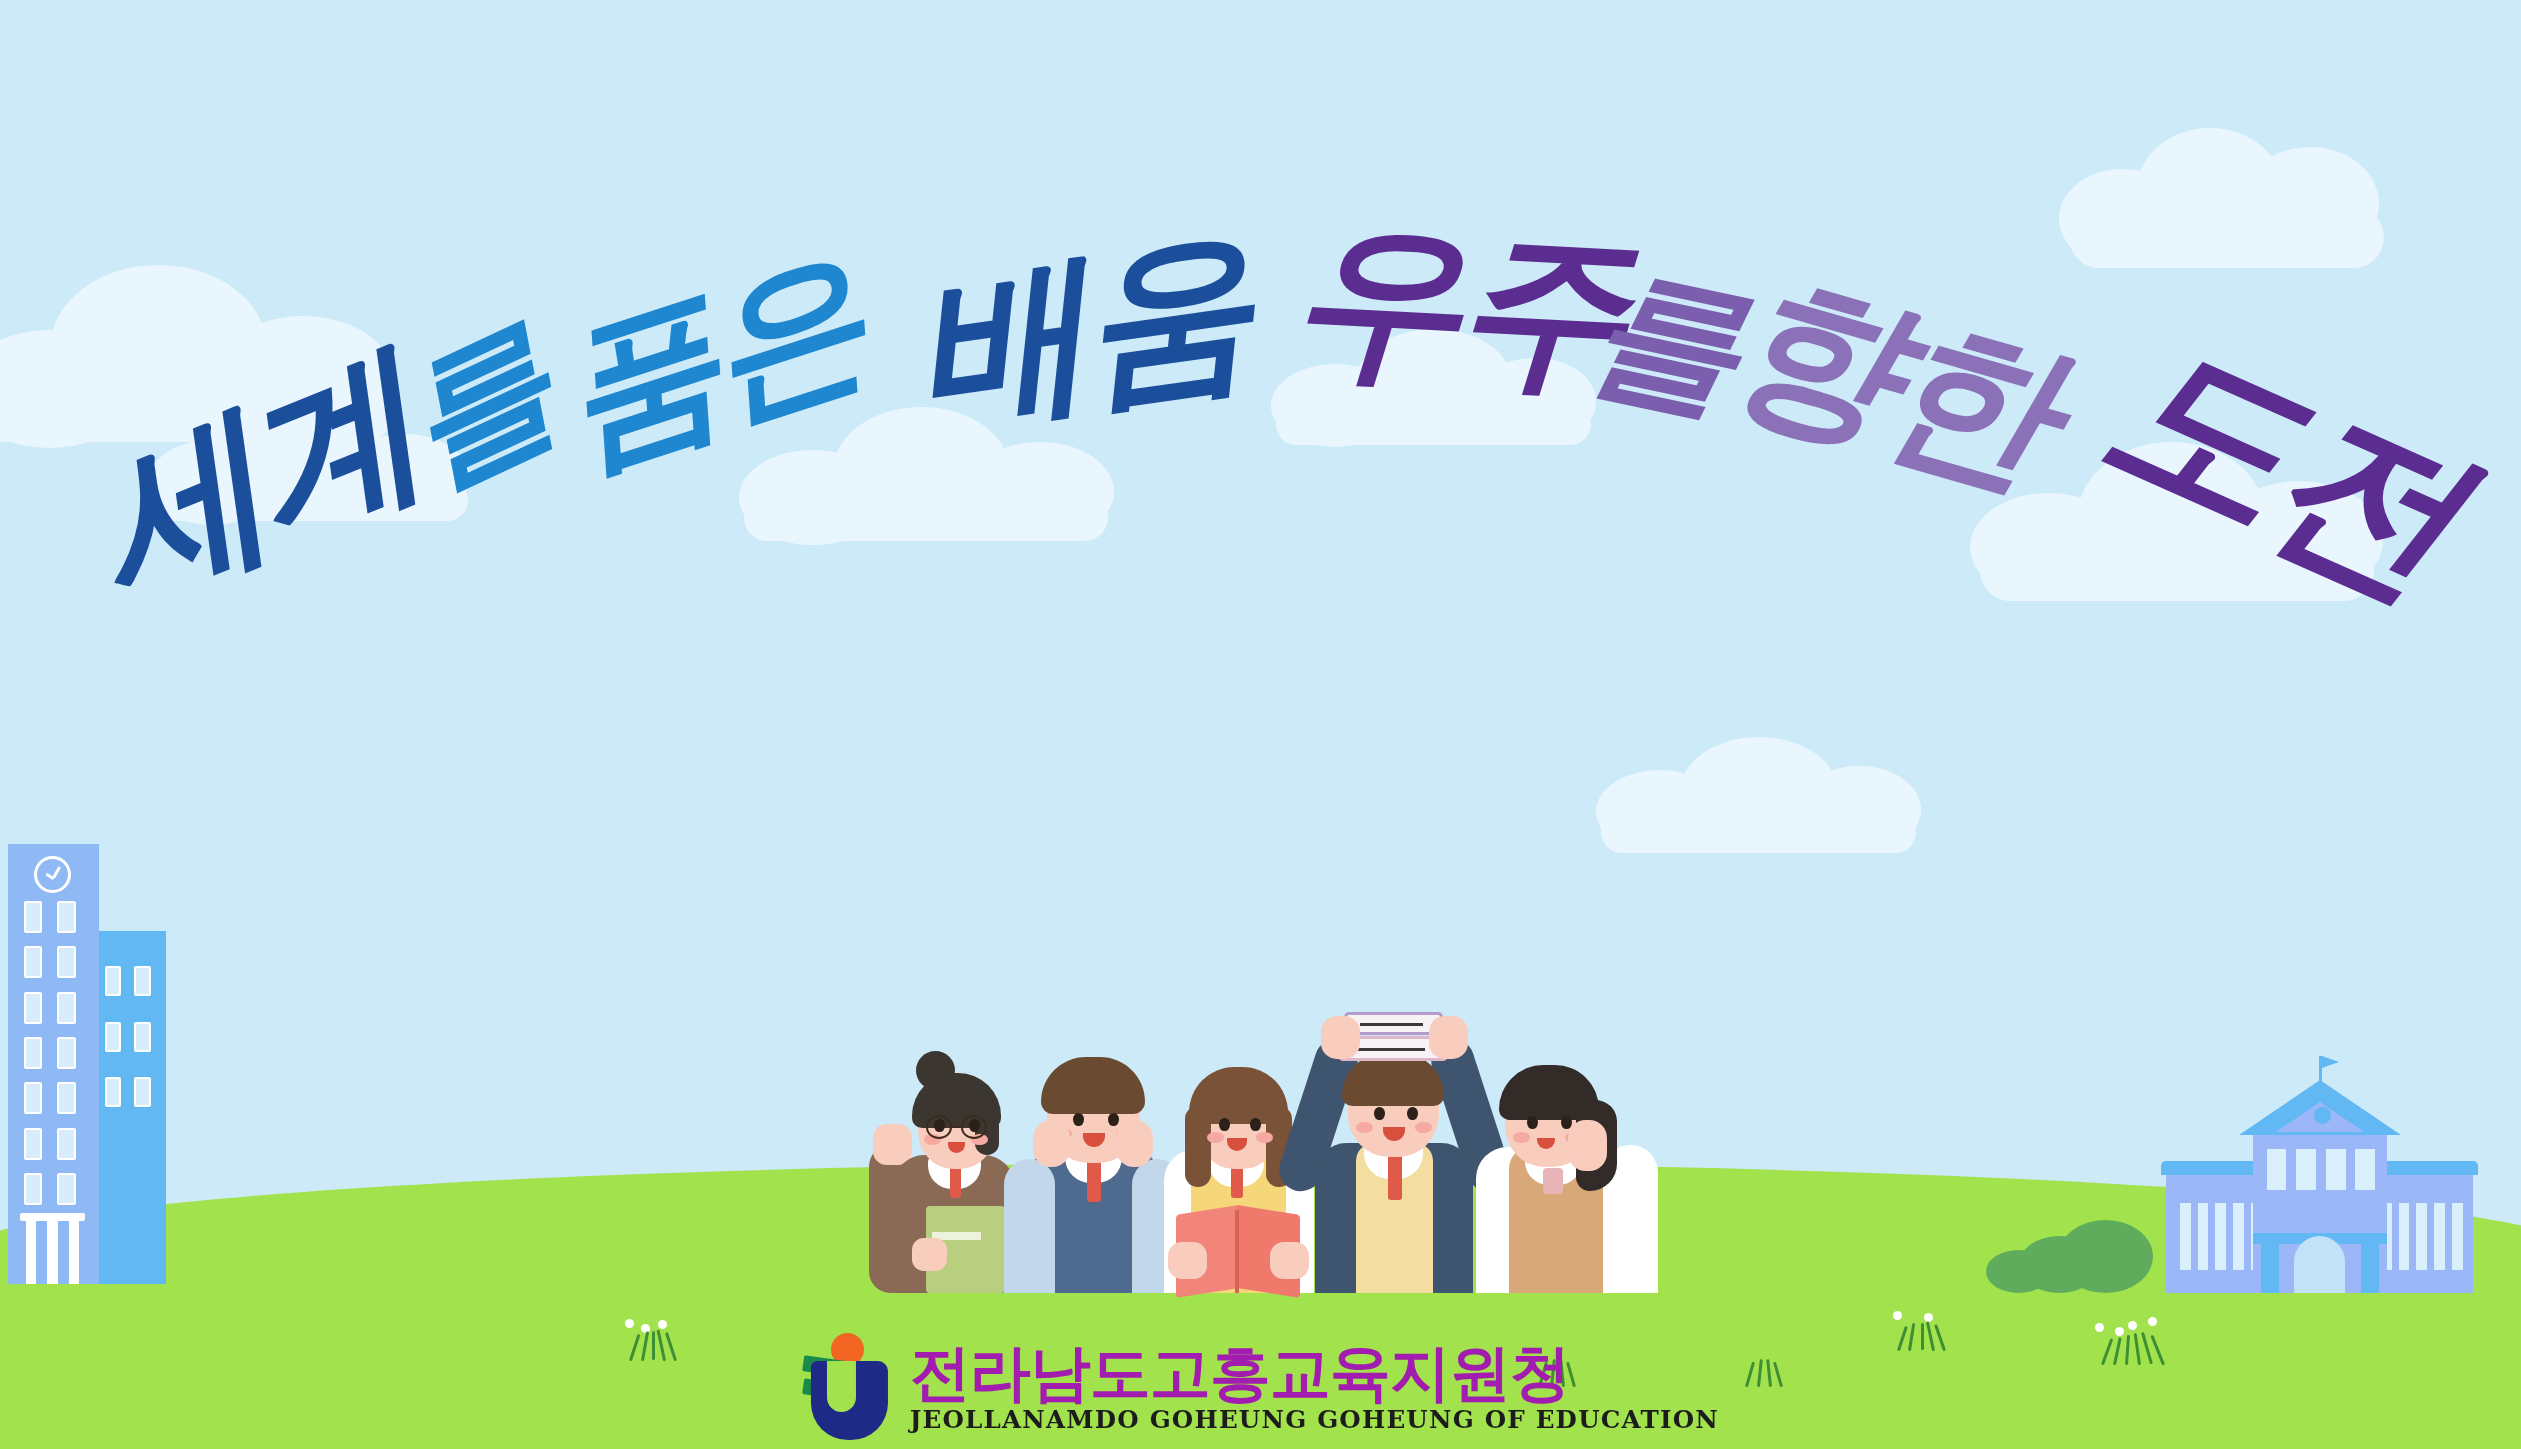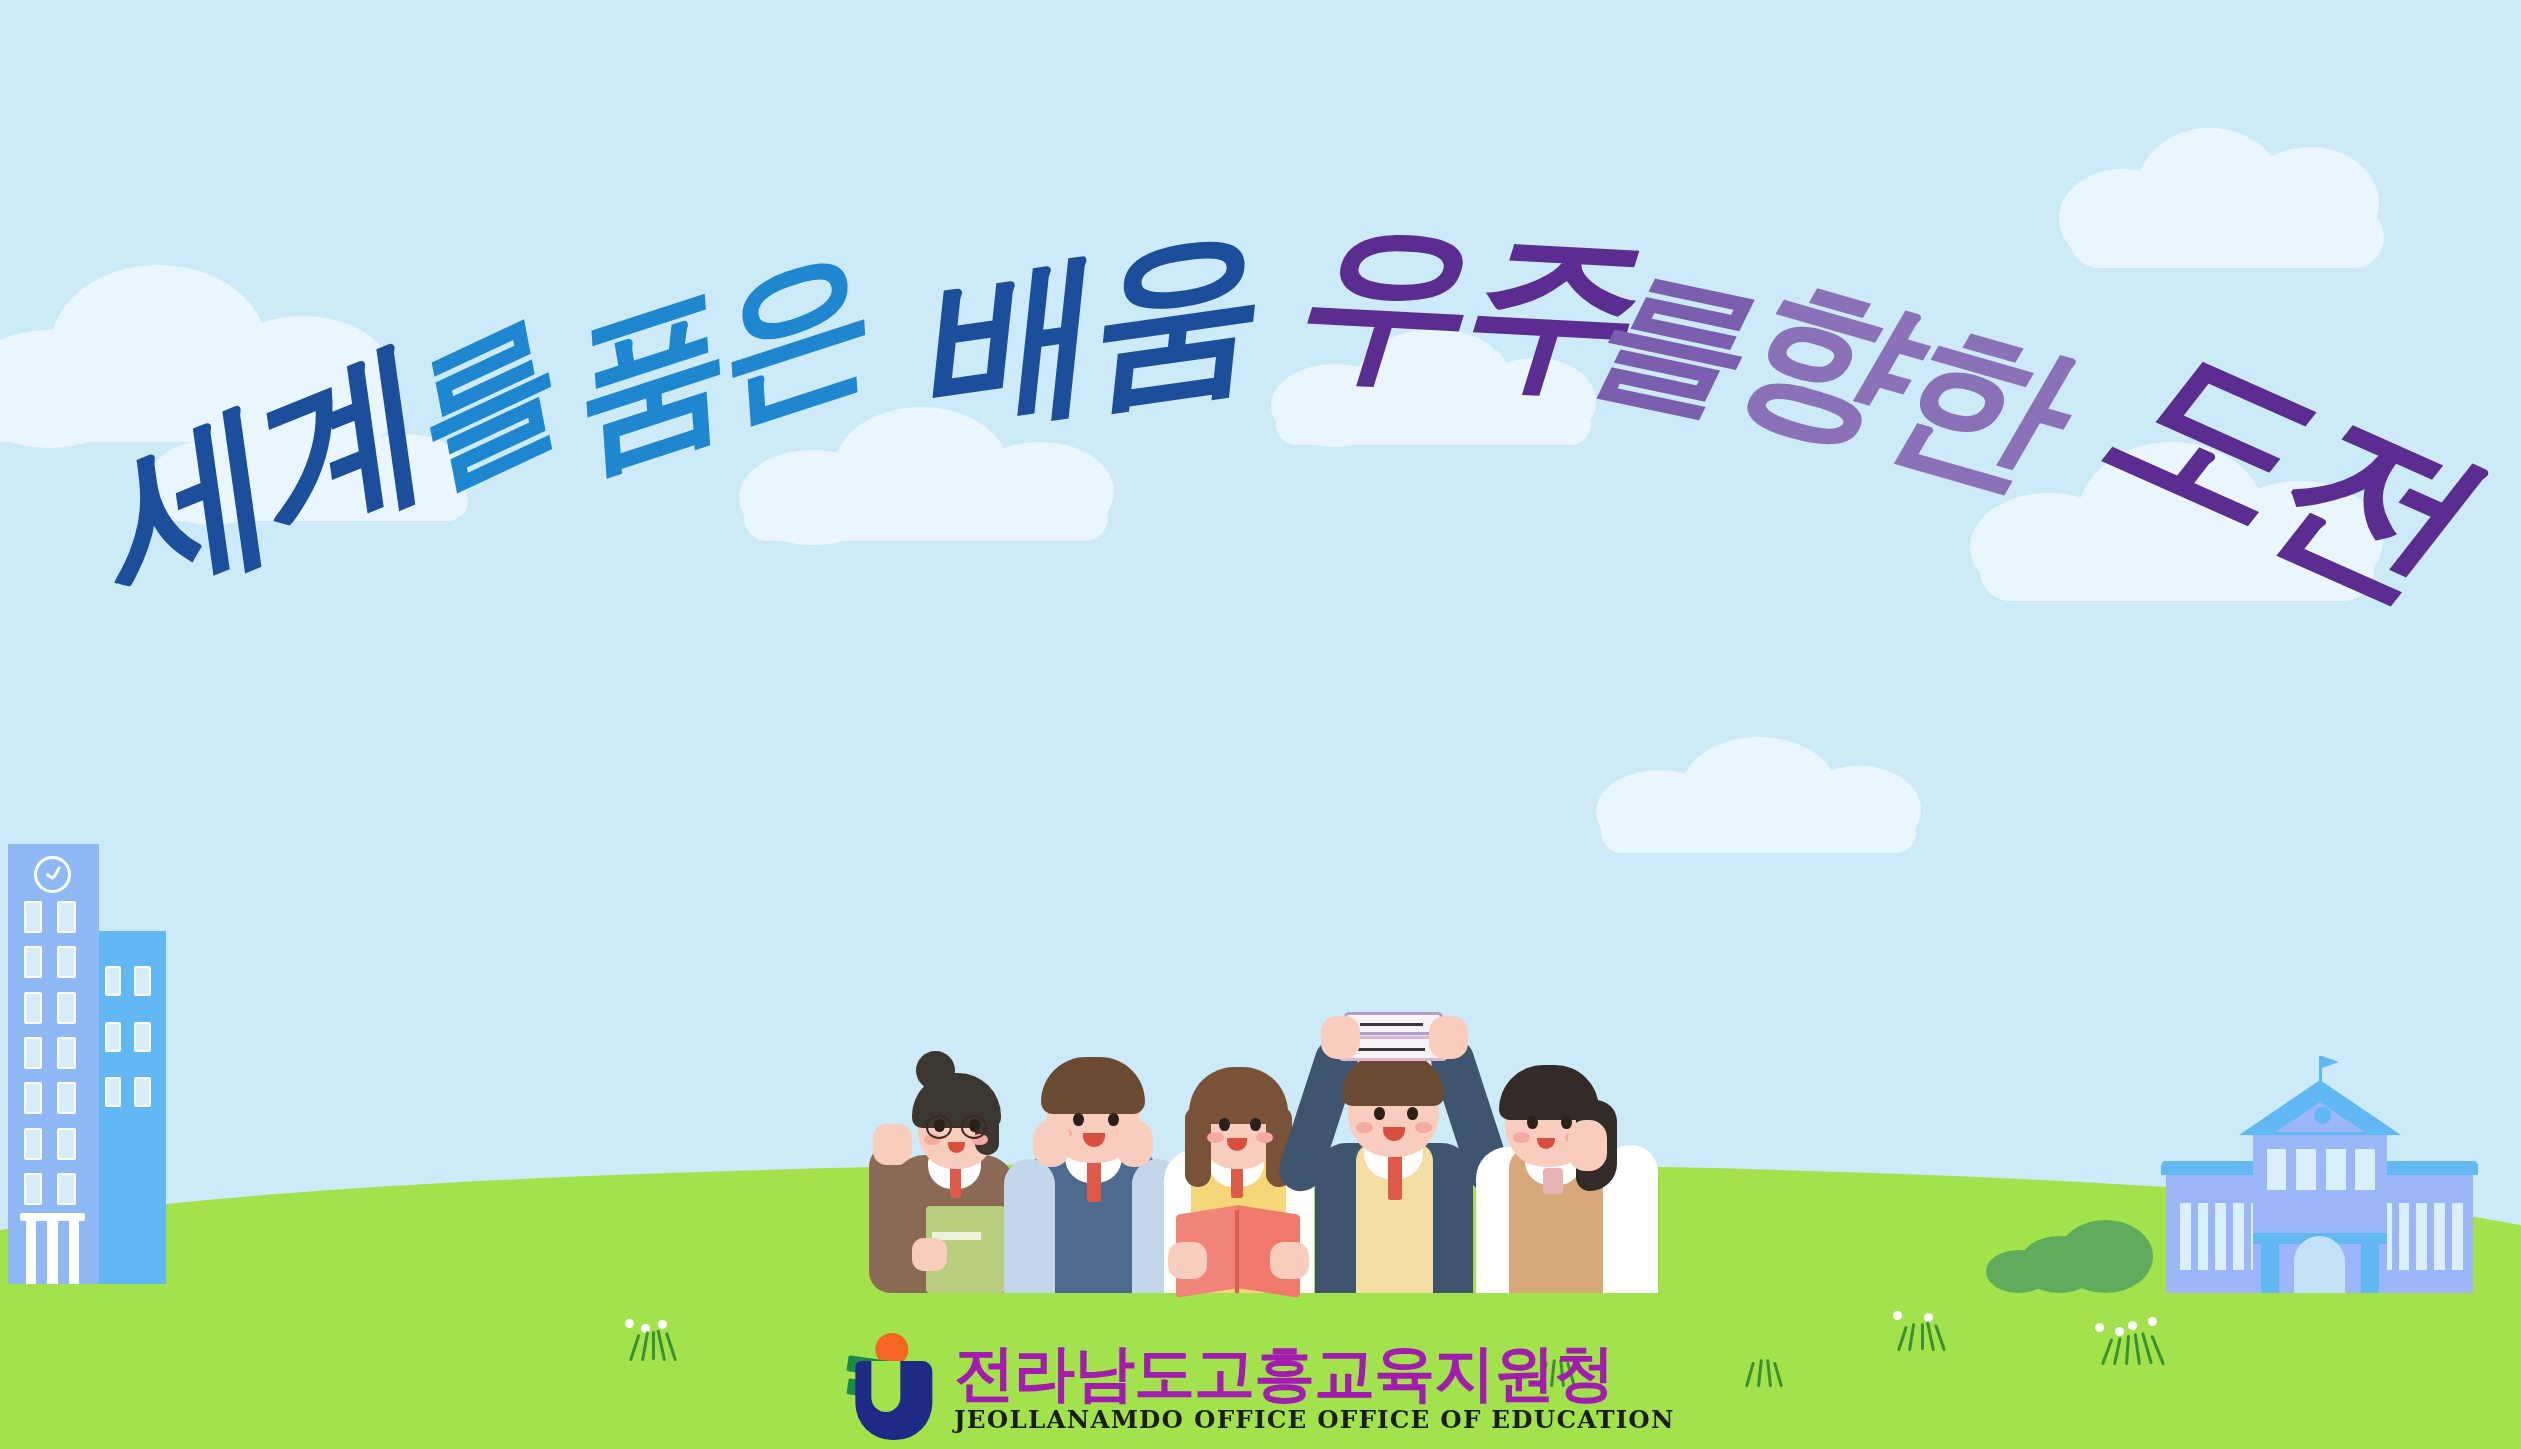--- a/index.html
+++ b/index.html
@@ -427,18 +427,18 @@
   <div class="logo">
     <div class="logo-mark">
       <div class="lm-dot"></div>
       <div class="lm-leaf" style="left:0; top:25.6px; width:55px; height:15.8px; border-radius:3px 13.8px 13.8px 3px; transform:rotate(8deg);"></div>
       <div class="lm-leaf" style="left:0; top:49px; width:55px; height:15.8px; border-radius:3px 13.8px 13.8px 3px; transform:rotate(8deg);"></div>
       <div class="lm-j"></div>
       <div class="lm-jcut"></div>
     </div>
     <div class="logo-text">
       <div class="logo-ko">전라남도고흥교육지원청</div>
-      <div class="logo-en">JEOLLANAMDO OFFICE OFFICE OF EDUCATION</div>
+      <div class="logo-en">JEOLLANAMDO GOHEUNG GOHEUNG OF EDUCATION</div>
     </div>
   </div>
 
 </div>
 
 
 </body></html>

